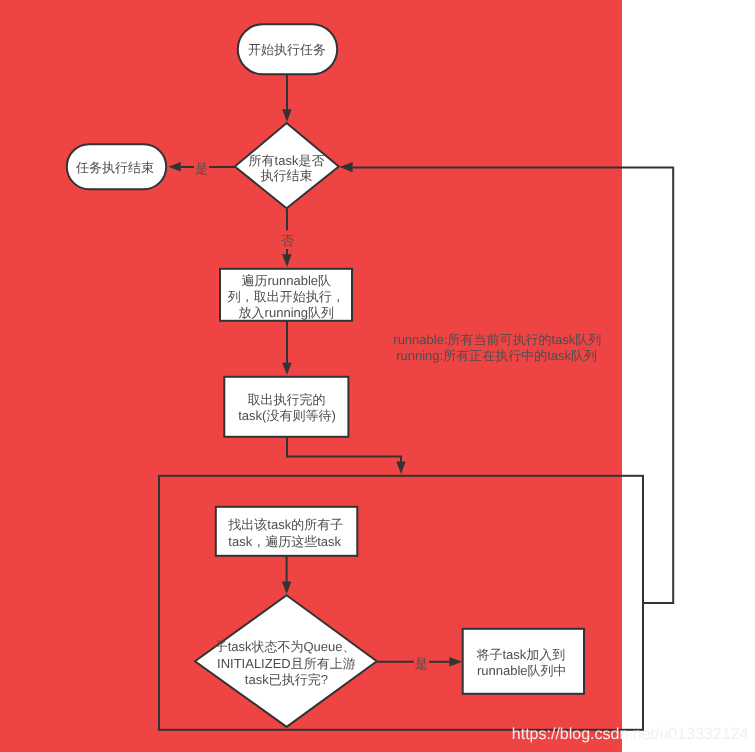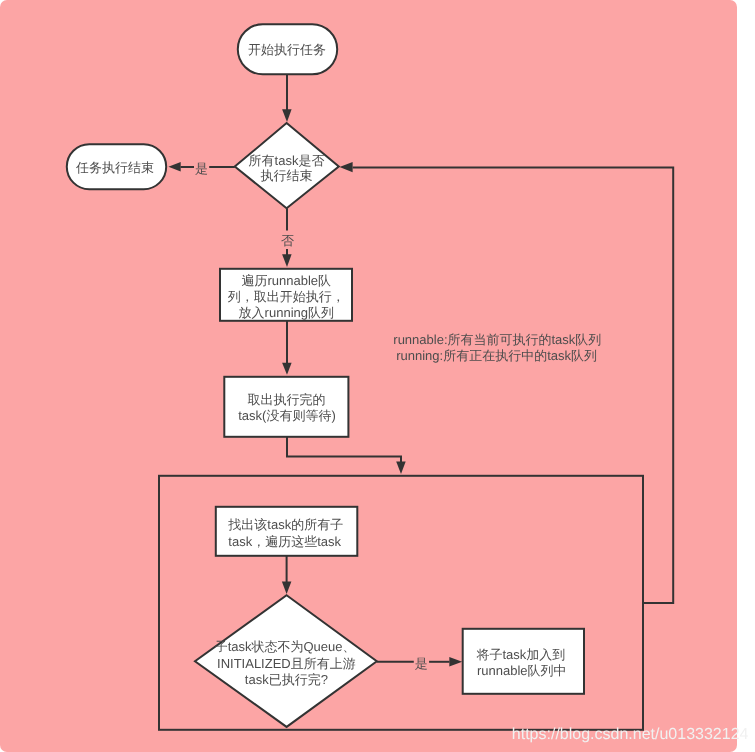--- a/index.html
+++ b/index.html
@@ -1,18 +1,18 @@
 <!DOCTYPE html>
 <html><head>
 <meta charset="utf-8">
 <title>Flowchart</title>
 <style>
   html,body{margin:0;padding:0;background:#ffffff;}
   body{width:755px;height:752px;overflow:hidden;font-family:"Liberation Sans",sans-serif;}
-  #canvas{position:relative;width:737px;height:752px;background:#fca5a5;border-radius:7px;}
+  #canvas{position:relative;width:622px;height:752px;background:#ef4444;}
   svg{display:block;shape-rendering:geometricPrecision;transform:translateZ(0);}
   text{-webkit-font-smoothing:antialiased;text-rendering:geometricPrecision;}
   .nlabel{font-family:"Liberation Sans",sans-serif;font-size:13px;fill:#4d4d4d;}
   .elabel{font-family:"Liberation Sans",sans-serif;font-size:13px;fill:#4d4d4d;}
   .legend{font-family:"Liberation Sans",sans-serif;font-size:13px;fill:#4d4d4d;}
   .watermark{font-family:"Liberation Sans",sans-serif;font-size:16px;fill:#f1f1f1;}
 </style>
 </head>
 <body>
 

